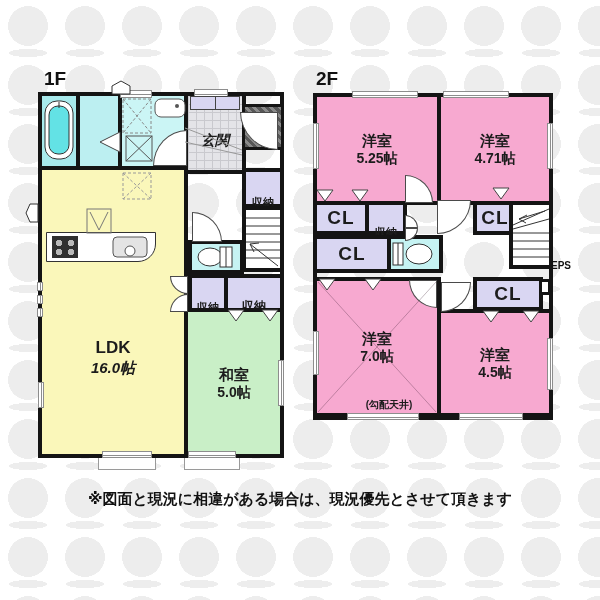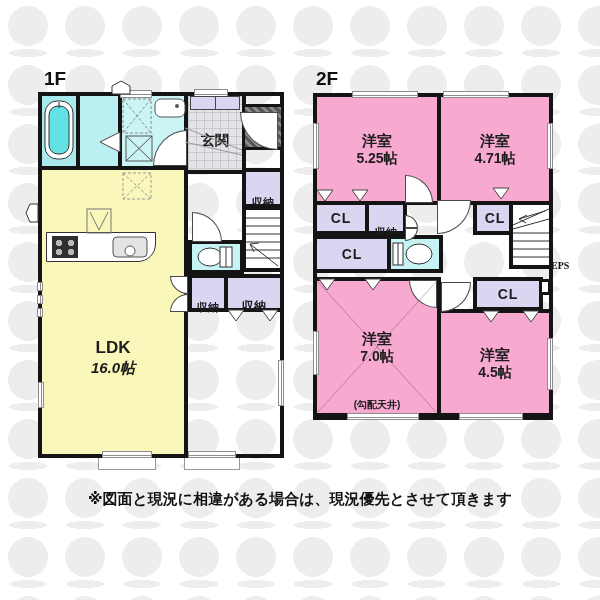--- a/index.html
+++ b/index.html
@@ -14,35 +14,35 @@
     color:#1c1c1c;
   }
   .floor{position:absolute;}
   .outer{position:absolute;border:4px solid #141414;box-sizing:border-box;}
   .room{position:absolute;box-sizing:border-box;border:4px solid #141414;
         display:flex;flex-direction:column;align-items:center;justify-content:center;
         gap:1px;text-align:center;line-height:1.15;}
   .rn{font-weight:700;font-size:15px;}
   .rs{font-weight:700;font-size:14px;}
   .small-lab{font-weight:700;font-size:11px;margin-top:28px;}
-  .cl-lab{font-weight:700;font-size:14px;letter-spacing:1px;}
+  .cl-lab{font-weight:700;font-size:19px;letter-spacing:1px;}
   .floor-label{position:absolute;font-size:19px;font-weight:700;color:#111;}
   .winH{position:absolute;background:#fff;border:1px solid #8d8d8d;box-sizing:border-box;}
   .winH::after{content:"";position:absolute;left:0;right:0;top:50%;border-top:1px solid #8d8d8d;}
   .winV{position:absolute;background:#fff;border:1px solid #8d8d8d;box-sizing:border-box;}
   .winV::after{content:"";position:absolute;top:0;bottom:0;left:50%;border-left:1px solid #8d8d8d;}
   .bay{position:absolute;background:#fff;border:1px solid #9a9a9a;border-top:none;box-sizing:border-box;}
   .pie{position:absolute;background:#fff;border:1.5px solid #4a4a4a;box-sizing:border-box;z-index:5;}
   .fix{position:absolute;z-index:4;}
   .overlay{position:absolute;left:0;top:0;overflow:visible;z-index:6;pointer-events:none;}
   .genkan-floor{
     background-color:#e4e4e8;
     background-image:linear-gradient(#c9c9ce 1px,transparent 1px),
                      linear-gradient(90deg,#c9c9ce 1px,transparent 1px);
-    background-size:8px 8px;}
+    background-size:8px 8px;font-style:italic;}
   .porch{background:repeating-linear-gradient(45deg,#575757 0 3px,#8a8a8a 3px 6px);}
   .balcony{position:absolute;box-sizing:border-box;background:#d9d9d9;border:2px solid #8a8a8a;
            display:flex;align-items:center;justify-content:center;}
   .disclaimer{position:absolute;width:100%;text-align:center;font-size:15px;font-weight:700;color:#111;}
   .eps-lab{position:absolute;font-size:10px;font-weight:700;color:#111;}
   .note-lab{position:absolute;font-size:10px;font-weight:700;width:100%;text-align:center;}
 </style>
 </head>
 <body>
 
@@ -68,20 +68,24 @@
     <div class="room" style="left:150px;top:148px;width:56px;height:34px;background:#c6f3f3;"></div>
     <div class="room" style="left:150px;top:182px;width:40px;height:38px;background:#d9d6f2;">
       <span class="small-lab">収納</span>
     </div>
     <div class="room" style="left:186px;top:182px;width:60px;height:38px;background:#d9d6f2;">
       <span class="small-lab" style="font-size:12px;">収納</span>
     </div>
     <div class="room" style="left:0;top:74px;width:150px;height:292px;background:#faf7ba;padding-top:90px;">
       <span class="rn" style="font-size:17px;">LDK</span>
       <span class="rs" style="font-size:15px;font-style:italic;">16.0帖</span>
+    </div>
+    <div class="room" style="left:146px;top:216px;width:100px;height:150px;background:#c9efc7;">
+      <span class="rn">和室</span>
+      <span class="rs">5.0帖</span>
     </div>
 
     <div class="fix" style="left:6px;top:8px;width:30px;height:60px;">
       <svg width="30" height="60">
           <rect x="1" y="1" width="28" height="58" rx="12" fill="#fff" stroke="#333"></rect>
           <rect x="5" y="6" width="20" height="48" rx="9" fill="#63e2e5" stroke="#333"></rect>
           <line x1="15" y1="2" x2="15" y2="8" stroke="#333"></line>
         </svg>
     </div>
     <div class="fix" style="left:84px;top:6px;">
@@ -206,21 +210,21 @@
       <span class="cl-lab">CL</span>
     </div>
     <div class="room" style="left:196px;top:108px;width:44px;height:68px;background:#fff;"></div>
     <div class="room" style="left:160px;top:184px;width:70px;height:34px;background:#d9d6f2;">
       <span class="cl-lab">CL</span>
     </div>
     <div class="room" style="left:226px;top:186px;width:12px;height:16px;background:#fff;border-width:3px;"></div>
     <div class="room" style="left:0;top:184px;width:128px;height:140px;background:#f7a9d0;">
       <span class="rn">洋室</span>
       <span class="rs">7.0帖</span>
-      <span class="note-lab" style="position:absolute;bottom:3px;left:0;">(勾配天井)</span>
+      <span class="note-lab" style="position:absolute;bottom:3px;left:0;padding-left:12px;">(勾配天井)</span>
     </div>
     <div class="room" style="left:124px;top:216px;width:116px;height:108px;background:#f7a9d0;">
       <span class="rn">洋室</span>
       <span class="rs">4.5帖</span>
     </div>
 
     <div class="fix" style="left:78px;top:146px;">
       <svg width="48" height="30">
           <rect x="2" y="4" width="10" height="22" fill="#fff" stroke="#333"></rect>
           <line x1="7" y1="4" x2="7" y2="26" stroke="#333"></line>
@@ -263,17 +267,17 @@
           <path d="M39,97 L55,97 L47,108 Z"></path>
         <path d="M180,95 L196,95 L188,106 Z"></path>
         <path d="M6,186 L22,186 L14,197 Z"></path>
           <path d="M52,186 L68,186 L60,197 Z"></path>
         <path d="M170,218 L186,218 L178,229 Z"></path>
           <path d="M210,218 L226,218 L218,229 Z"></path>
       </g>
     </svg>
   </div>
 
-  <div class="eps-lab" style="left:551px;top:260px;font-family:Liberation Serif, serif;">EPS</div>
+  <div class="eps-lab" style="left:551px;top:260px;">EPS</div>
 
   <div class="disclaimer" style="top:490px;">※図面と現況に相違がある場合は、現況優先とさせて頂きます</div>
 
 </div>
 
 </body></html>

